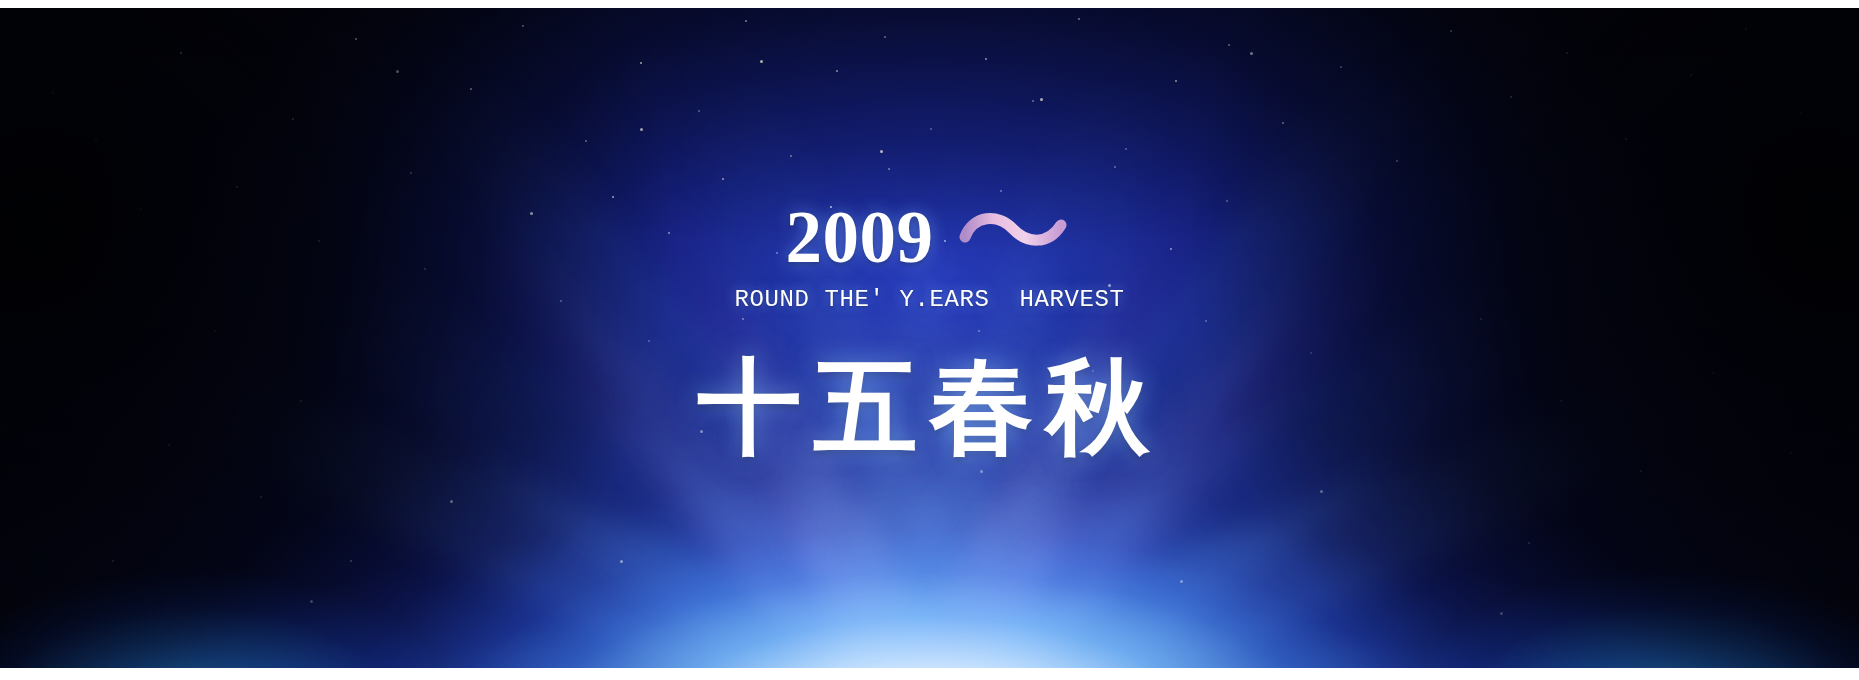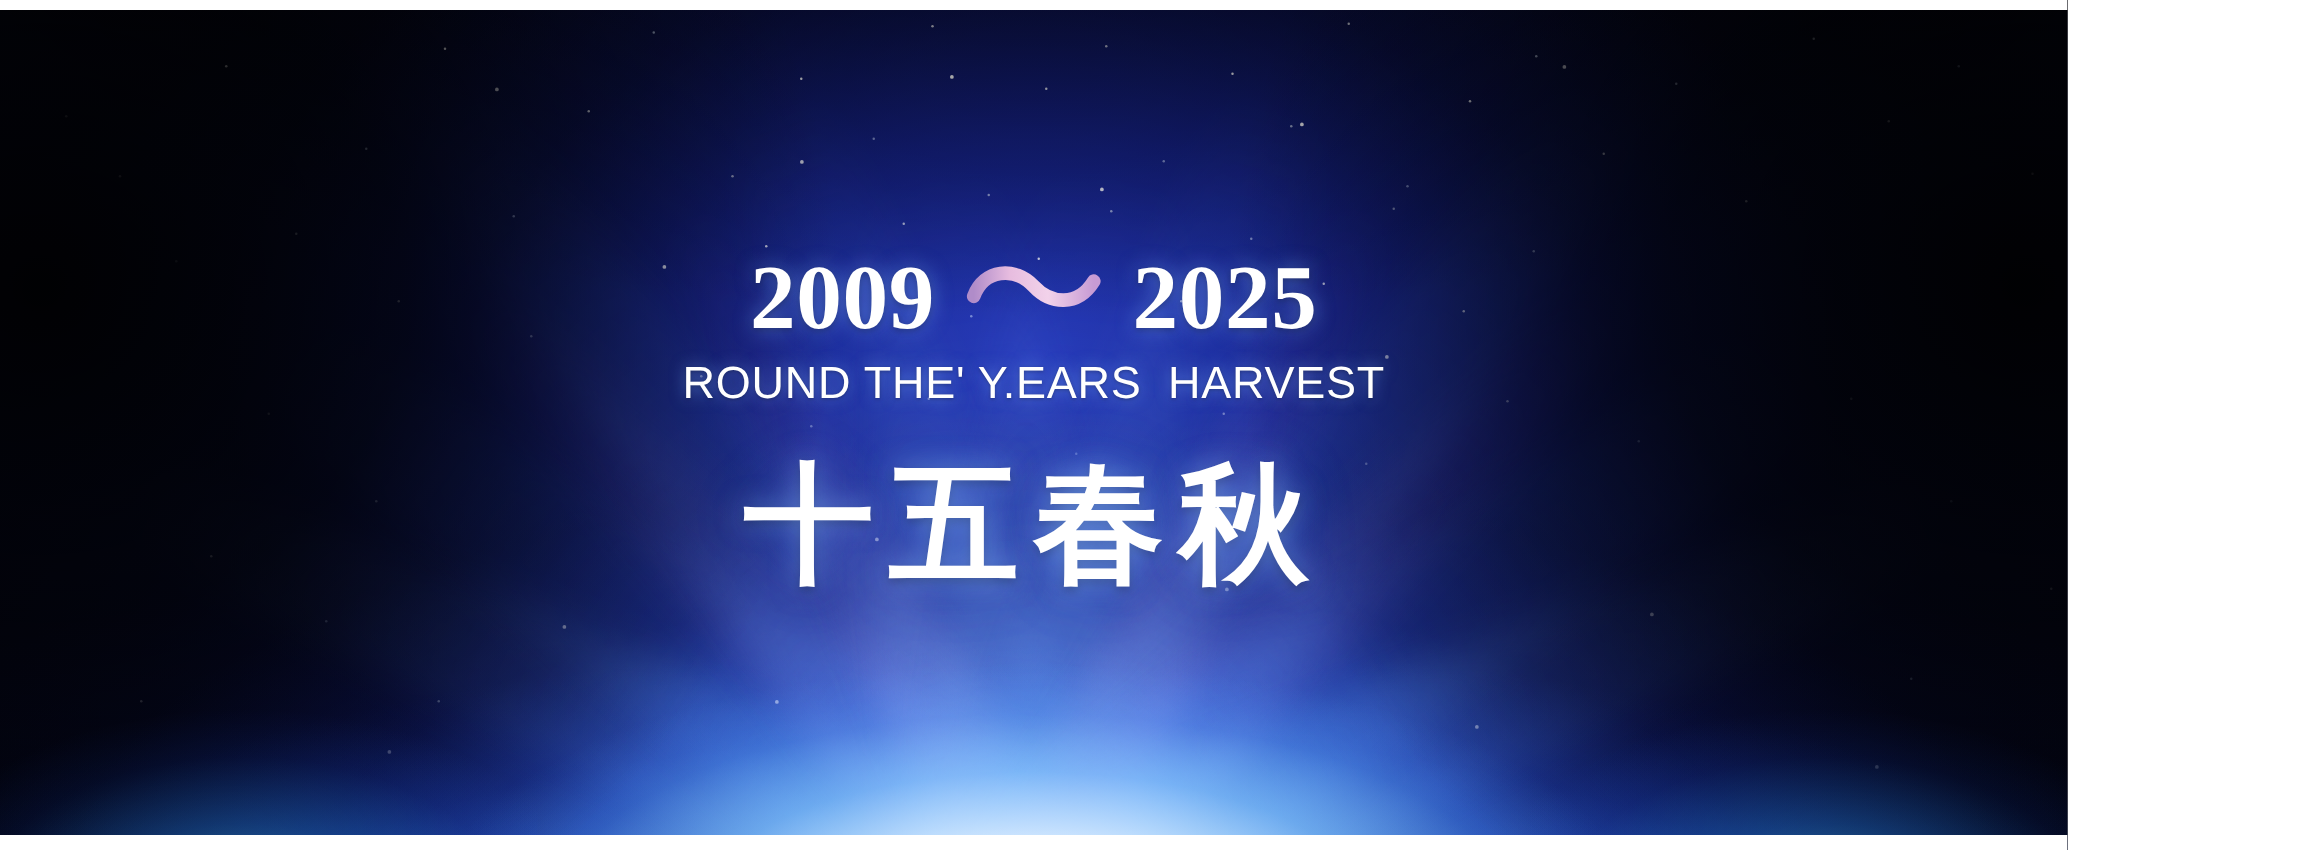--- a/index.html
+++ b/index.html
@@ -6,21 +6,21 @@
   * { margin:0; padding:0; box-sizing:border-box; }
   html, body {
     width:1859px; height:680px;
     background:#ffffff;
     font-family:"Liberation Sans", sans-serif;
     overflow:hidden;
   }
 
   .banner {
     position:relative;
-    width:1654px; height:680px;
+    width:1859px; height:680px;
     overflow:hidden;
     background:#02020a;
   }
 
   
   .sky-base {
     position:absolute; inset:0;
     background:
       radial-gradient(ellipse 1250px 520px at 50% 104%,
          rgba(150,205,255,0.95) 0%,
@@ -181,23 +181,23 @@
   }
   .tilde-wrap {
     width:108px; height:60px;
     display:flex; align-items:center; justify-content:center;
     margin:0 6px 8px 8px;
   }
   .tilde-wrap svg { display:block; overflow:visible; }
 
   .subtitle {
     margin-top:10px;
-    font-family:Liberation Sans, sans-serif;
+    font-family:Liberation Mono, monospace;
     font-weight:400;
-    font-size:36px;
+    font-size:24px;
     line-height:1;
     color:#ffffff;
     letter-spacing:0.6px;
     text-shadow:0 0 12px rgba(130,180,255,0.55), 0 1px 3px rgba(0,0,0,0.35);
     white-space:pre;
   }
 
   .cn-row {
     margin-top:34px;
     display:flex; align-items:center; justify-content:center;
@@ -271,21 +271,20 @@
               <stop offset="0%" stop-color="#b08cc9"></stop>
               <stop offset="30%" stop-color="#e7bcdf"></stop>
               <stop offset="62%" stop-color="#f2d2ea"></stop>
               <stop offset="100%" stop-color="#c79bd4"></stop>
             </linearGradient>
           </defs>
           <path d="M5 31 C 13 9, 38 7, 53 23 C 66 37, 88 40, 101 19" fill="none" stroke="url(#tg)" stroke-width="11" stroke-linecap="round"></path>
         </svg>
       </span>
 
-      <span class="year">2025</span>
     </div>
 
     <div class="subtitle">ROUND THE' Y.EARS  HARVEST</div>
 
     <div class="cn-row">
       <span class="cn-phrase">十五春秋</span>
     </div>
 
   </div>
 

